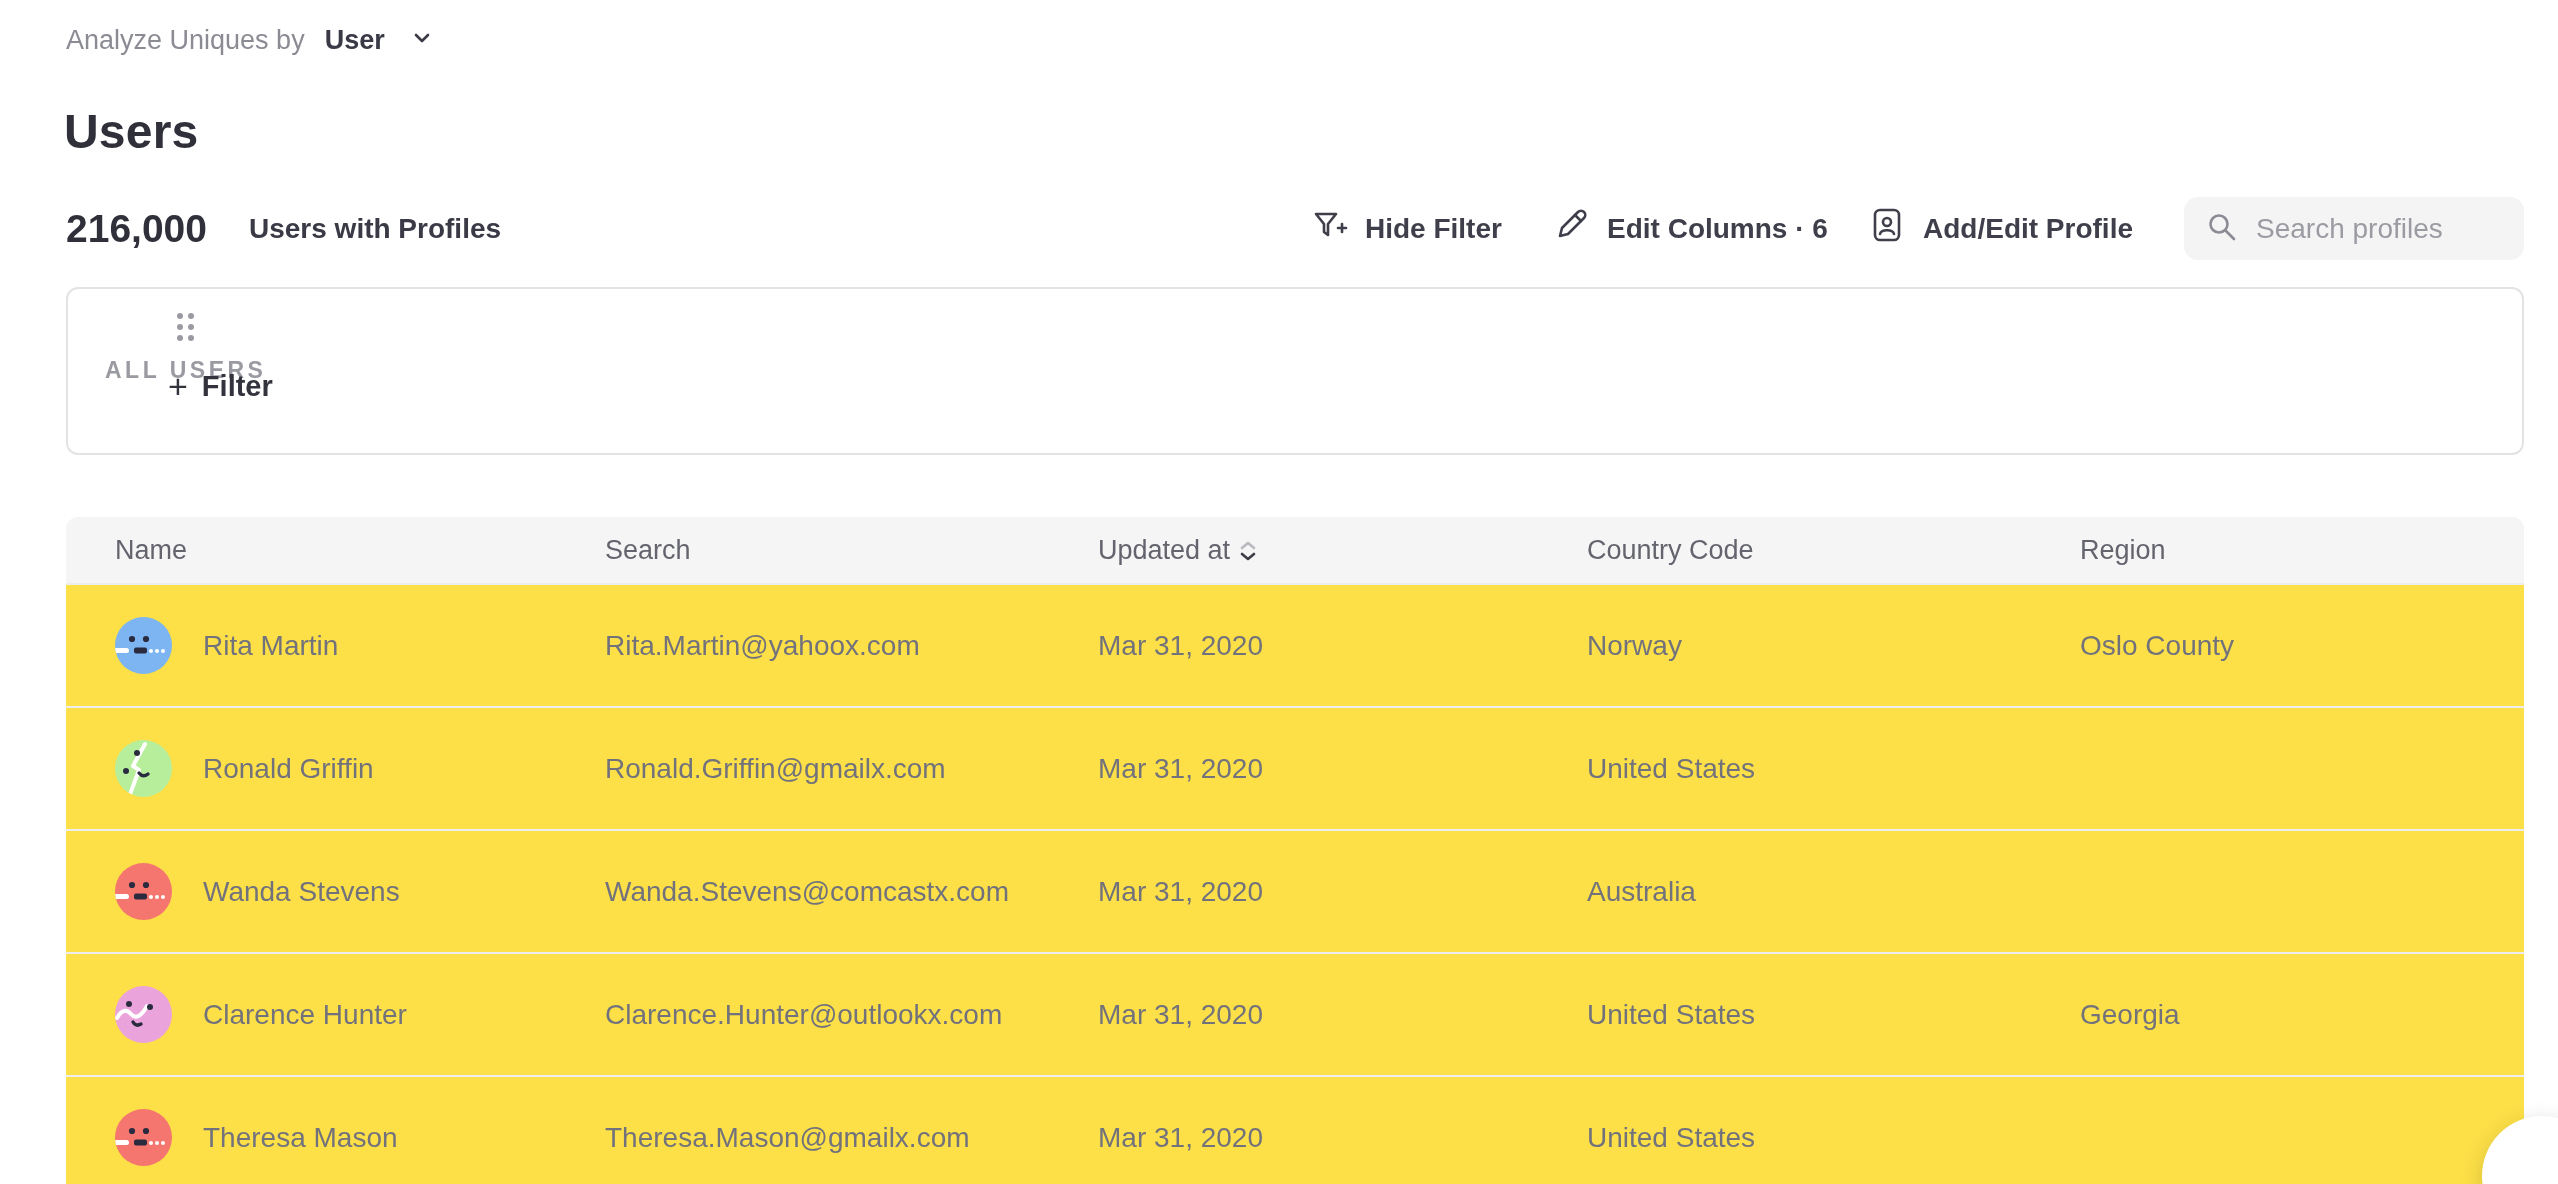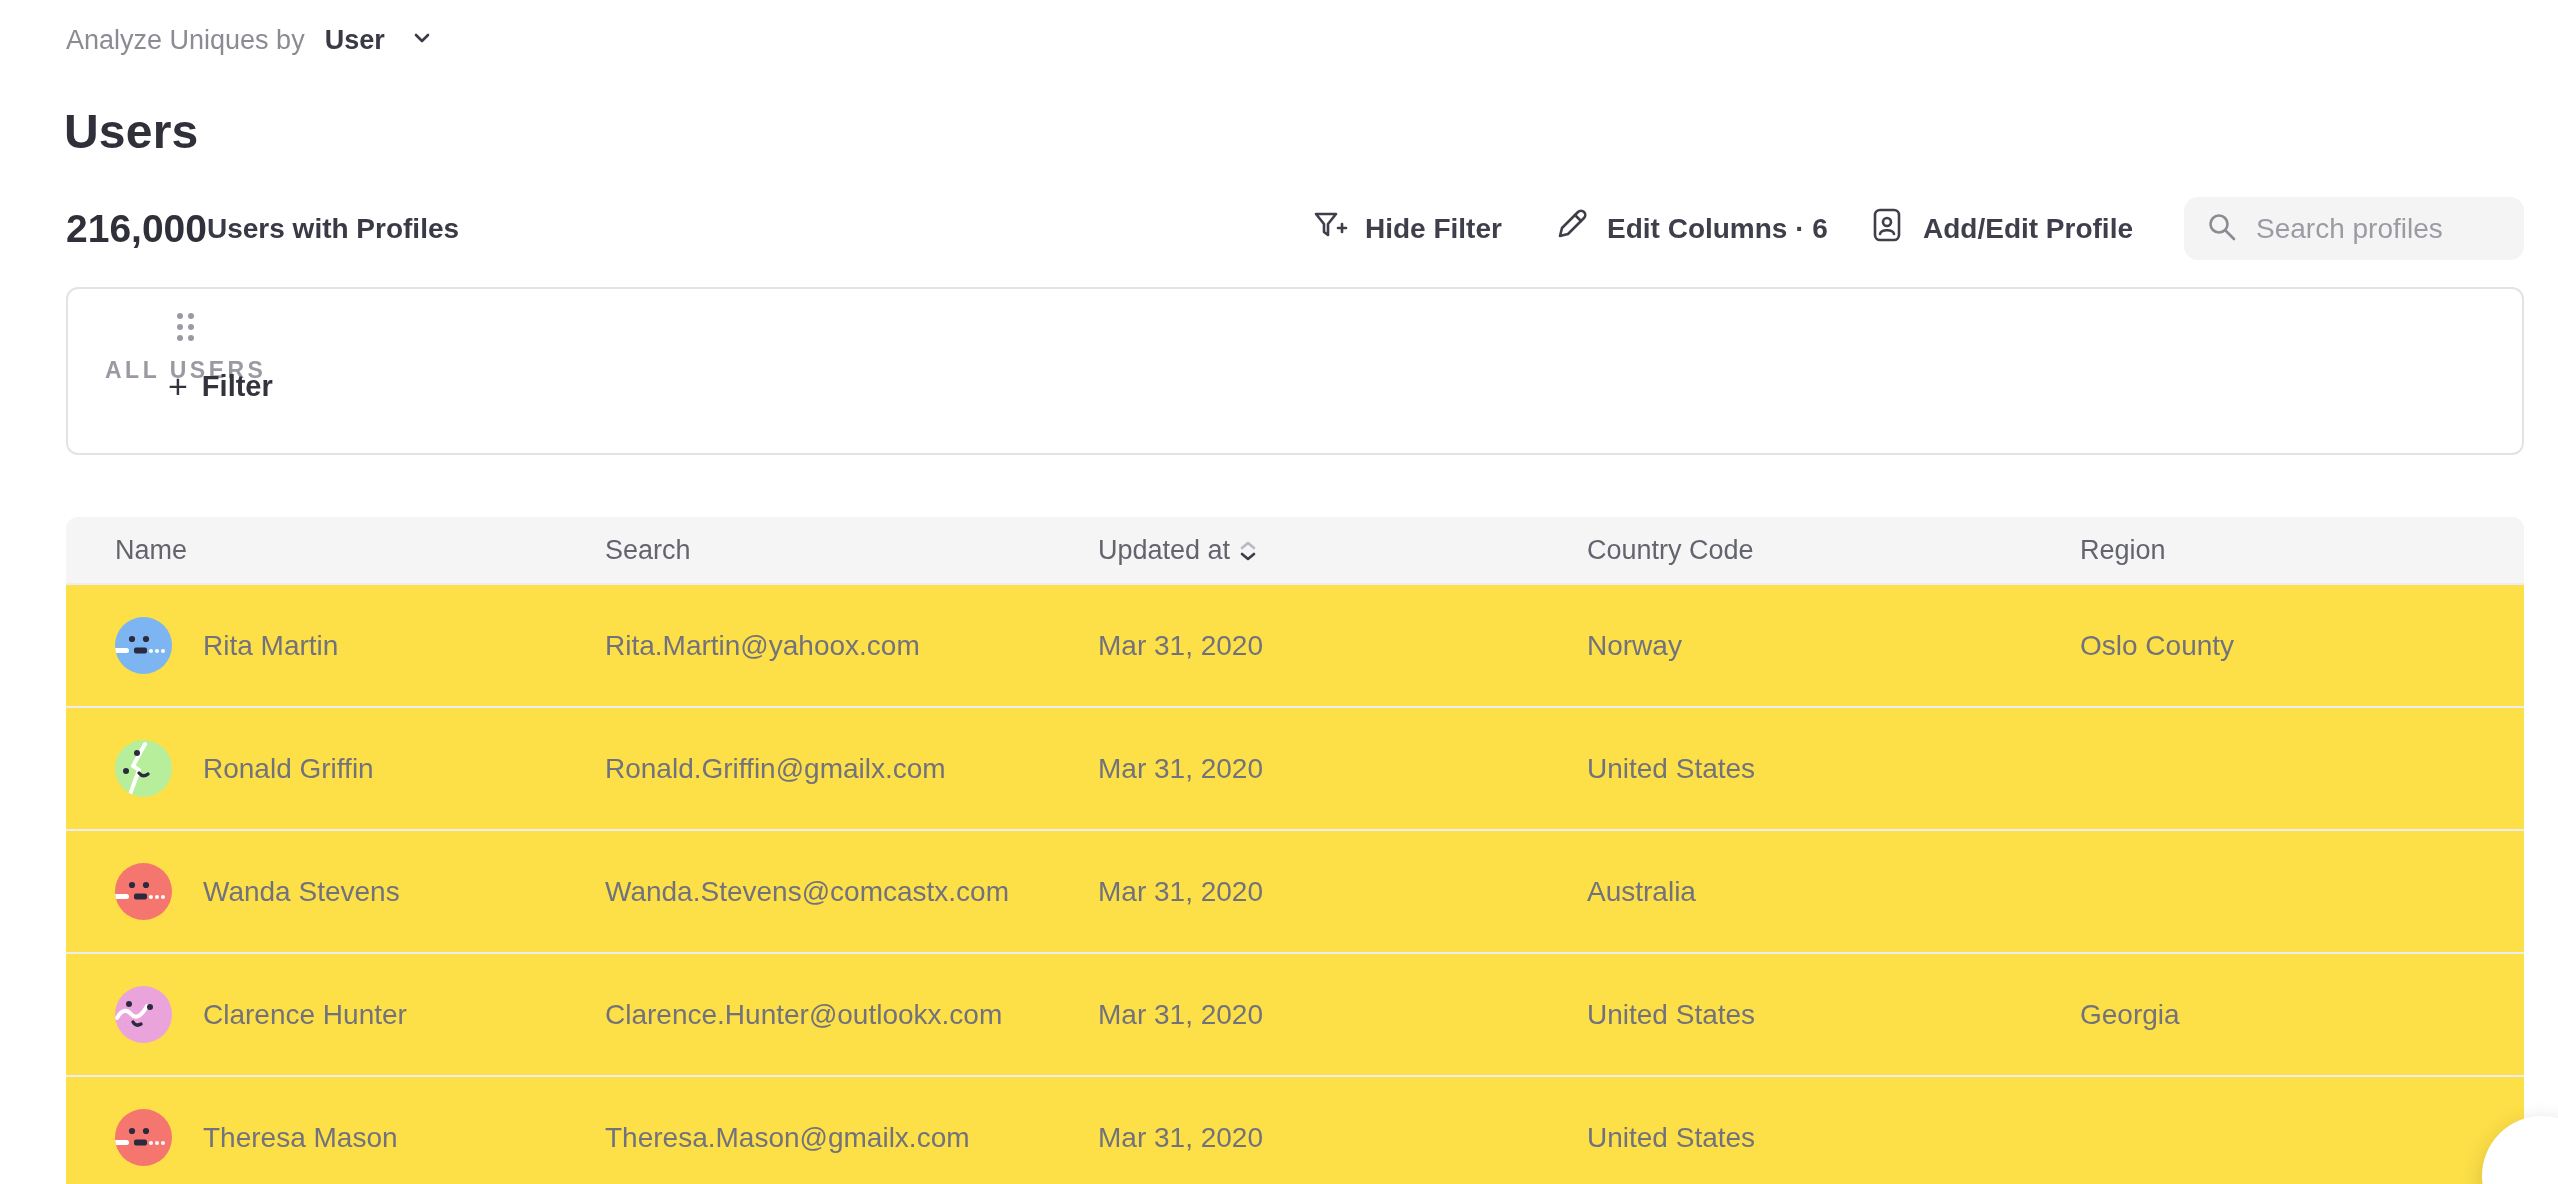--- a/index.html
+++ b/index.html
@@ -29,21 +29,21 @@
     font-size: 48px; font-weight: 700; color: #30303b;
     letter-spacing: 0.2px;
   }
 
   
   .stats-row {
     position: absolute; left: 66px; top: 197px; height: 63px;
     display: flex; align-items: center;
   }
   .stats-count { font-size: 39px; font-weight: 700; color: #30303b; }
-  .stats-label { font-size: 28px; font-weight: 600; color: #3a3a46; }
+  .stats-label { font-size: 28px; font-weight: 600; color: #3a3a46; margin-left: 42px; }
 
   .toolbar-btn {
     position: absolute; top: 197px; height: 63px;
     display: flex; align-items: center; gap: 17px;
     font-size: 28px; font-weight: 600; color: #3f3f4b;
     cursor: pointer; background: none; border: none;
     font-family: "Liberation Sans", sans-serif;
   }
   .toolbar-btn svg { flex: 0 0 auto; }
   #btn-hide-filter { left: 1310px; }

